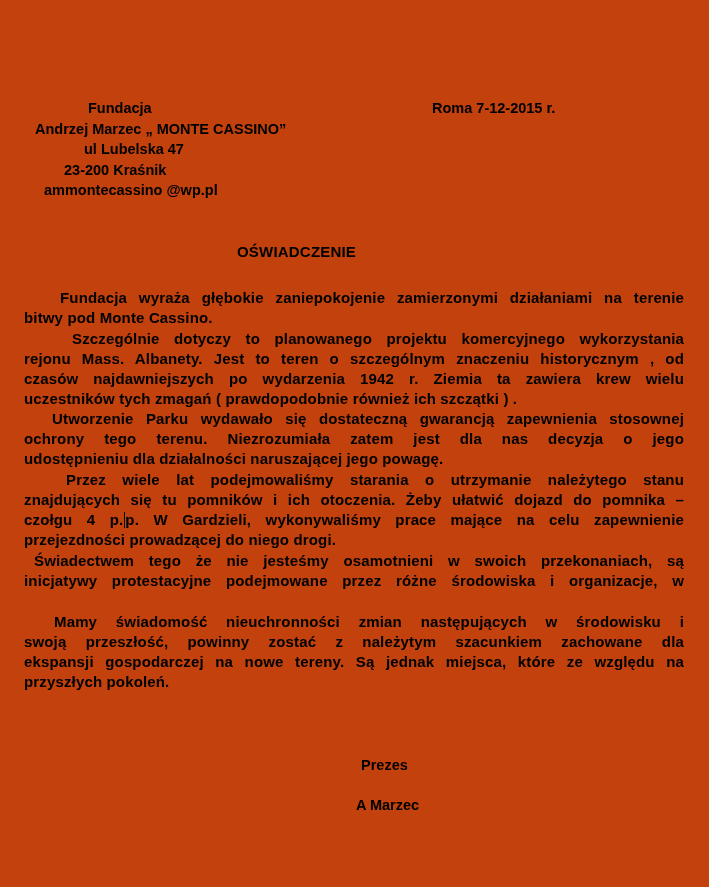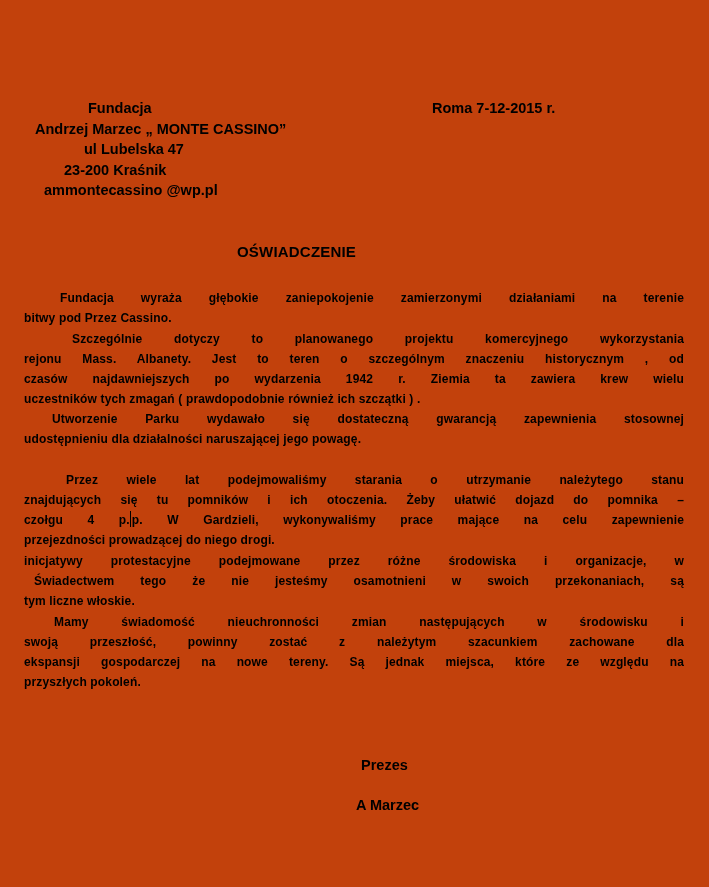--- a/index.html
+++ b/index.html
@@ -1,20 +1,20 @@
 <!DOCTYPE html>
 <html><head>
 <meta charset="utf-8">
 <style>
   html, body { margin: 0; padding: 0; background: #ffffff; }
   body { width: 709px; height: 887px; position: relative; overflow: hidden; font-family: "Liberation Sans", sans-serif; color: #000; }
   .page { position: absolute; left: 0; top: 0; width: 709px; height: 887px; background: #c2410c; padding-left: 31px; }
   .abs { position: absolute; white-space: nowrap; font-weight: bold; font-size: 14.5px; line-height: 20px; }
   .title { position: absolute; left: 222px; top: 243px; font-weight: bold; font-size: 15px; letter-spacing: 0.2px; margin-left: 15px; }
-  .body { position: absolute; left: 24px; width: 660px; font-weight: bold; font-size: 12px; line-height: 20px; letter-spacing: 0.15px; }
+  .body { position: absolute; left: 24px; width: 660px; font-weight: bold; font-size: 15px; line-height: 20px; letter-spacing: 0.15px; }
   .line { display: block; height: 20px; white-space: nowrap; text-align: justify; text-align-last: justify; }
   .line.last { text-align-last: left; }
   .caret { display: inline-block; width: 1px; height: 16px; background: #000; vertical-align: -3px; margin: 0 0.5px; }
 </style>
 </head>
 <body>
 
 <div class="page">
 
   <div>
@@ -24,46 +24,46 @@
     <div class="abs" style="left:64px; top:160px;">23-200 Kraśnik</div>
     <div class="abs" style="left:44px; top:180px;">ammontecassino @wp.pl</div>
   </div>
 
   <div class="abs" style="left:432px; top:98px;">Roma 7-12-2015 r.</div>
 
   <div class="title">OŚWIADCZENIE</div>
 
   <div class="body" style="top:288px;">
     <span class="line" style="padding-left:36px;">Fundacja wyraża głębokie zaniepokojenie zamierzonymi działaniami na terenie</span>
-    <span class="line last">bitwy pod Przez Cassino.</span>
+    <span class="line last">bitwy pod Monte Cassino.</span>
   </div>
 
   <div class="body" style="top:329px;">
     <span class="line" style="padding-left:48px;">Szczególnie dotyczy to planowanego projektu komercyjnego wykorzystania</span>
     <span class="line">rejonu Mass. Albanety. Jest to teren o szczególnym znaczeniu historycznym , od</span>
     <span class="line">czasów najdawniejszych po wydarzenia 1942 r. Ziemia ta zawiera krew wielu</span>
     <span class="line last">uczestników tych zmagań ( prawdopodobnie również ich szczątki ) .</span>
   </div>
 
   <div class="body" style="top:409px;">
     <span class="line" style="padding-left:28px;">Utworzenie Parku wydawało się dostateczną gwarancją zapewnienia stosownej</span>
+    <span class="line">ochrony tego terenu. Niezrozumiała zatem jest dla nas decyzja o  jego</span>
     <span class="line last">udostępnieniu  dla działalności naruszającej jego powagę.</span>
   </div>
 
   <div class="body" style="top:470px;">
     <span class="line" style="padding-left:42px;">Przez wiele lat podejmowaliśmy starania o utrzymanie należytego stanu</span>
     <span class="line">znajdujących się tu pomników i ich otoczenia. Żeby ułatwić dojazd do pomnika –</span>
     <span class="line"><span>czołgu 4 p.</span><span class="caret"></span><span>p. W Gardzieli, wykonywaliśmy prace mające na celu zapewnienie</span></span>
     <span class="line last">przejezdności prowadzącej do niego drogi.</span>
   </div>
 
   <div class="body" style="top:551px;">
+    <span class="line" style="padding-left:10px;">Świadectwem tego że nie jesteśmy osamotnieni w swoich przekonaniach, są</span>
     <span class="line">inicjatywy protestacyjne podejmowane przez różne środowiska i organizacje, w</span>
-    <span class="line" style="padding-left:10px;">Świadectwem tego że nie jesteśmy osamotnieni w swoich przekonaniach, są</span>
-    <span class="line last">tym liczne włoskie.</span>
   </div>
 
   <div class="body" style="top:612px;">
     <span class="line" style="padding-left:30px;">Mamy świadomość nieuchronności zmian następujących w środowisku i</span>
     <span class="line">swoją przeszłość, powinny zostać z należytym szacunkiem zachowane dla</span>
     <span class="line">ekspansji gospodarczej na nowe tereny. Są jednak miejsca, które ze względu na</span>
     <span class="line last">przyszłych pokoleń.</span>
   </div>
 
 

